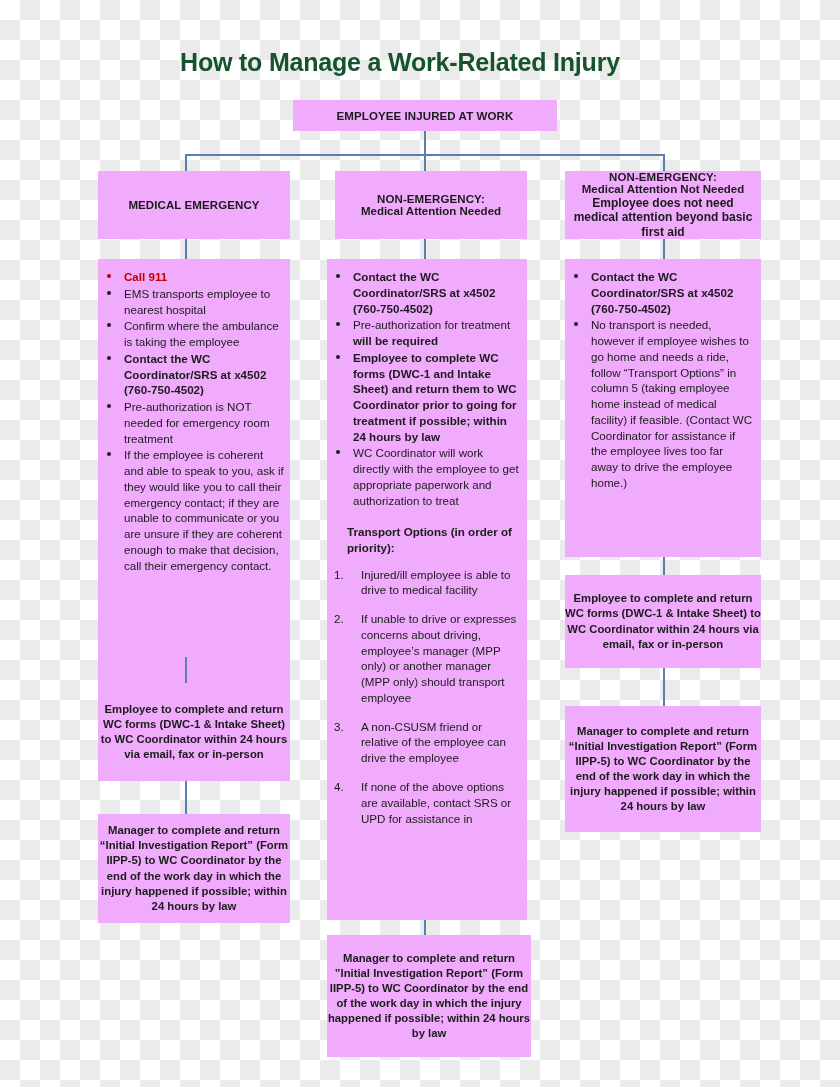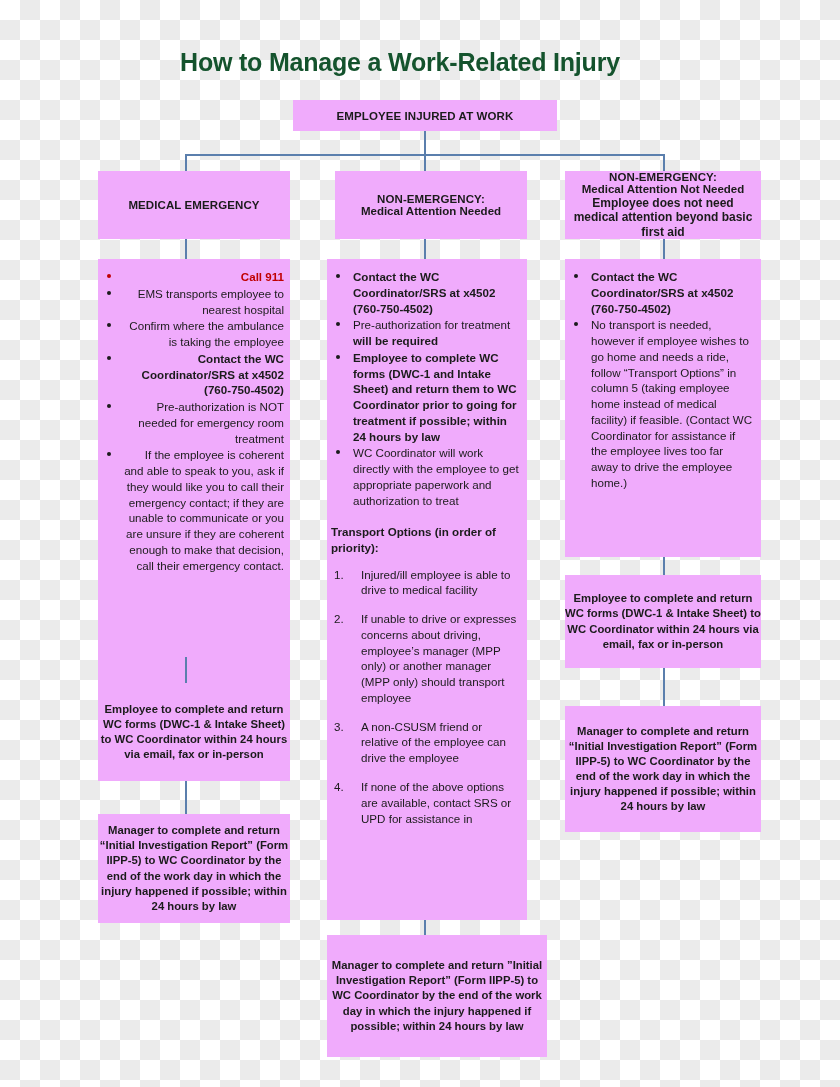--- a/index.html
+++ b/index.html
@@ -101,21 +101,21 @@
   .bullets li.red .dot { background: #c00000; }
   .bullets li.red .txt { color: #c00000; font-weight: bold; }
   .bullets li.bold .txt { font-weight: bold; }
   .bullets li .txt b { font-weight: bold; }
 
   
   .num-head {
     font-weight: bold;
     font-size: 11.6px;
     line-height: 1.34;
-    margin: 0 0 11px 0;
+    margin: 0 0 11px 16px;
   }
   ol.numlist {
     margin: 0;
     padding: 0;
     list-style: none;
     font-size: 11.6px;
     line-height: 1.36;
   }
   ol.numlist li {
     position: relative;
@@ -143,21 +143,21 @@
   <div class="conn h" style="left:185px; top:154px; width:479px;"></div>
   <div class="conn v" style="left:185px; top:154px; height:17px;"></div>
   <div class="conn v" style="left:424px; top:154px; height:17px;"></div>
   <div class="conn v" style="left:663px; top:154px; height:17px;"></div>
 
   <div class="box box-hdr" style="left:98px; top:171px; width:192px; height:68px; display:flex; flex-direction:column; align-items:center; justify-content:center;">
     <span class="hdr-line1">MEDICAL EMERGENCY</span>
   </div>
   <div class="conn v" style="left:185px; top:239px; height:20px;"></div>
 
-  <div class="box" style="left:98px; top:259px; width:192px; height:430px; padding:10px 6px 8px 4px;text-align:right;">
+  <div class="box" style="left:98px; top:259px; width:192px; height:430px; padding:10px 6px 8px 4px;">
     <ul class="bullets">
       <li class="red">
         <span class="dot"></span>
         <span class="txt">Call 911</span>
       </li>
       <li>
         <span class="dot"></span>
         <span class="txt">EMS transports employee to nearest hospital</span>
       </li>
       <li>
@@ -234,21 +234,21 @@
       </li>
       <li>
         <span class="num">4.</span>
         <span class="txt">If none of the above options are available, contact SRS or UPD for assistance in</span>
       </li>
     </ol>
   </div>
 
   <div class="conn v" style="left:424px; top:920px; height:15px;"></div>
 
-  <div class="box box-action" style="left:327px; top:935px; width:220px; height:122px; display:flex; align-items:center; justify-content:center;">
+  <div class="box box-action" style="left:327px; top:935px; width:204px; height:122px; display:flex; align-items:center; justify-content:center;">
     <span>Manager to complete and return ”Initial Investigation Report” (Form IIPP-5) to WC Coordinator by the end of the work day in which the injury happened if possible; within 24 hours by law</span>
   </div>
 
   <div class="box box-hdr" style="left:565px; top:171px; width:196px; height:68px; display:flex; flex-direction:column; align-items:center; justify-content:center; padding:0 4px;">
     <span class="hdr-line1">NON-EMERGENCY:</span>
     <span class="hdr-line2">Medical Attention Not Needed</span>
     <span class="hdr-sub">Employee does not need medical attention beyond basic first aid</span>
   </div>
   <div class="conn v" style="left:663px; top:239px; height:20px;"></div>
 

